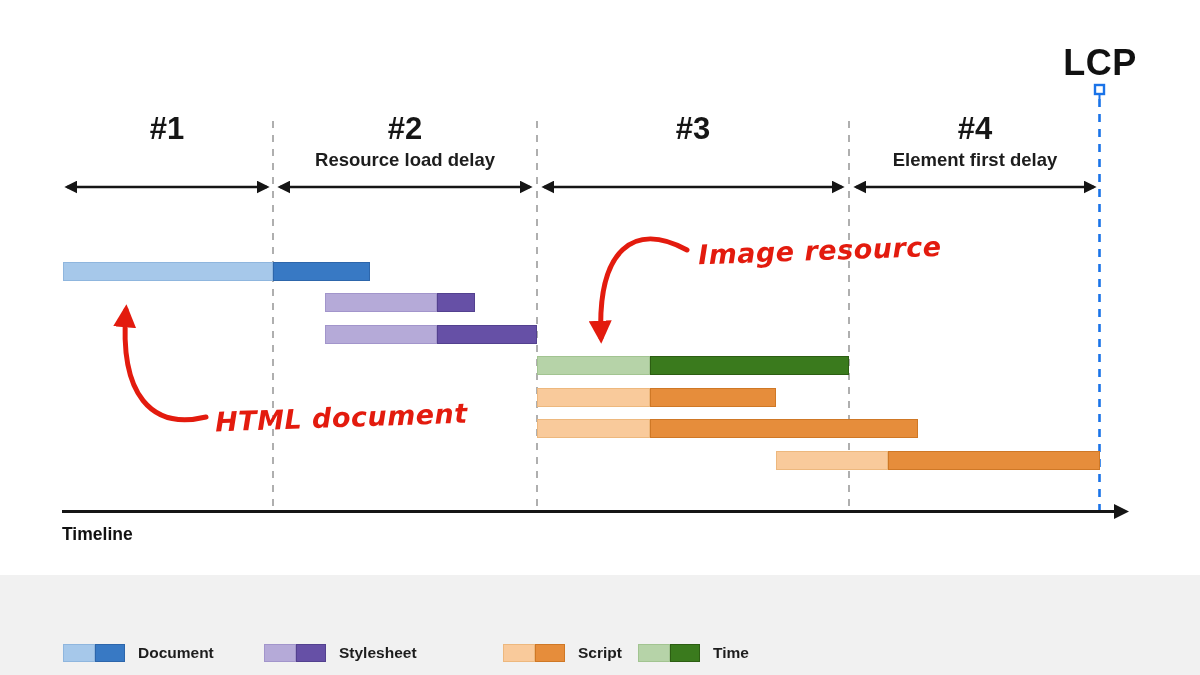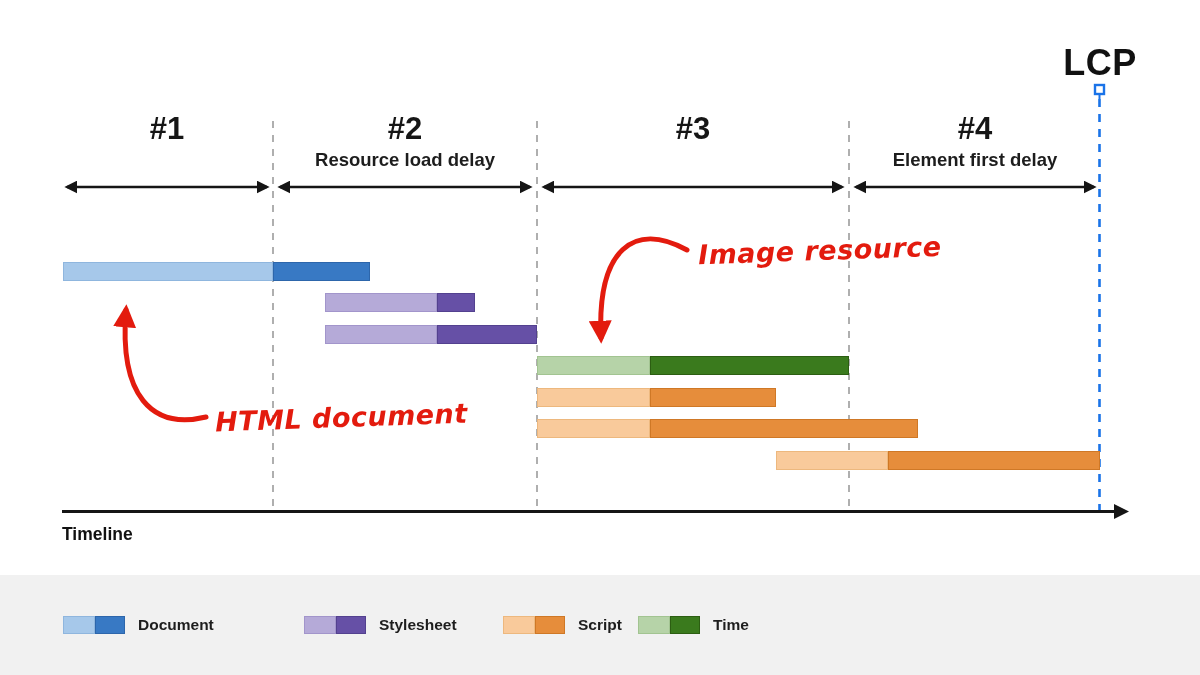--- a/index.html
+++ b/index.html
@@ -23,21 +23,21 @@
   
   .annotation{
     position:absolute;color:#E31B0E;font-style:italic;font-weight:700;
     font-size:27px;letter-spacing:.5px;white-space:nowrap;transform:rotate(-2deg);
     font-family:"DejaVu Sans", sans-serif;
   }
   .annotation.html-doc{left:215px;top:402px;}
   .annotation.img-res{left:698px;top:235px;}
   
   .legend-band{position:absolute;left:0;top:575px;width:1200px;height:100px;background:#F1F1F1;}
-  .legend-item{position:absolute;top:616px;display:flex;align-items:center;justify-content:space-between;}
+  .legend-item{position:absolute;top:644px;display:flex;align-items:center;justify-content:space-between;}
   .legend-swatch{width:62px;height:18px;display:flex;}
   .legend-swatch .half{height:100%;box-sizing:border-box;border:1px solid transparent;}
   .legend-label{margin-left:13px;font-size:15.5px;font-weight:700;color:#1d1d1d;}
   
   #canvas{position:absolute;left:0;top:0;}
 </style>
 </head>
 <body>
 
 <div id="stage">
@@ -109,21 +109,21 @@
 
   <div class="legend-band"></div>
   <div id="legend">
       <div class="legend-item" style="left: 63px;">
         <div class="legend-swatch">
           <div class="half" style="width: 32px; background: rgb(166, 200, 234); border-color: rgb(143, 182, 222);"></div>
           <div class="half" style="width: 30px; background: rgb(56, 121, 196); border-color: rgb(45, 102, 171);"></div>
         </div>
         <div class="legend-label">Document</div>
       </div>
-      <div class="legend-item" style="left: 264px; margin-left: 40px;">
+      <div class="legend-item" style="left: 264px;">
         <div class="legend-swatch">
           <div class="half" style="width: 32px; background: rgb(181, 170, 216); border-color: rgb(162, 149, 203);"></div>
           <div class="half" style="width: 30px; background: rgb(102, 80, 166); border-color: rgb(83, 65, 143);"></div>
         </div>
         <div class="legend-label">Stylesheet</div>
       </div>
       <div class="legend-item" style="left: 463px; padding-left: 40px;">
         <div class="legend-swatch">
           <div class="half" style="width: 32px; background: rgb(249, 202, 155); border-color: rgb(237, 184, 126);"></div>
           <div class="half" style="width: 30px; background: rgb(230, 141, 59); border-color: rgb(207, 120, 38);"></div>

